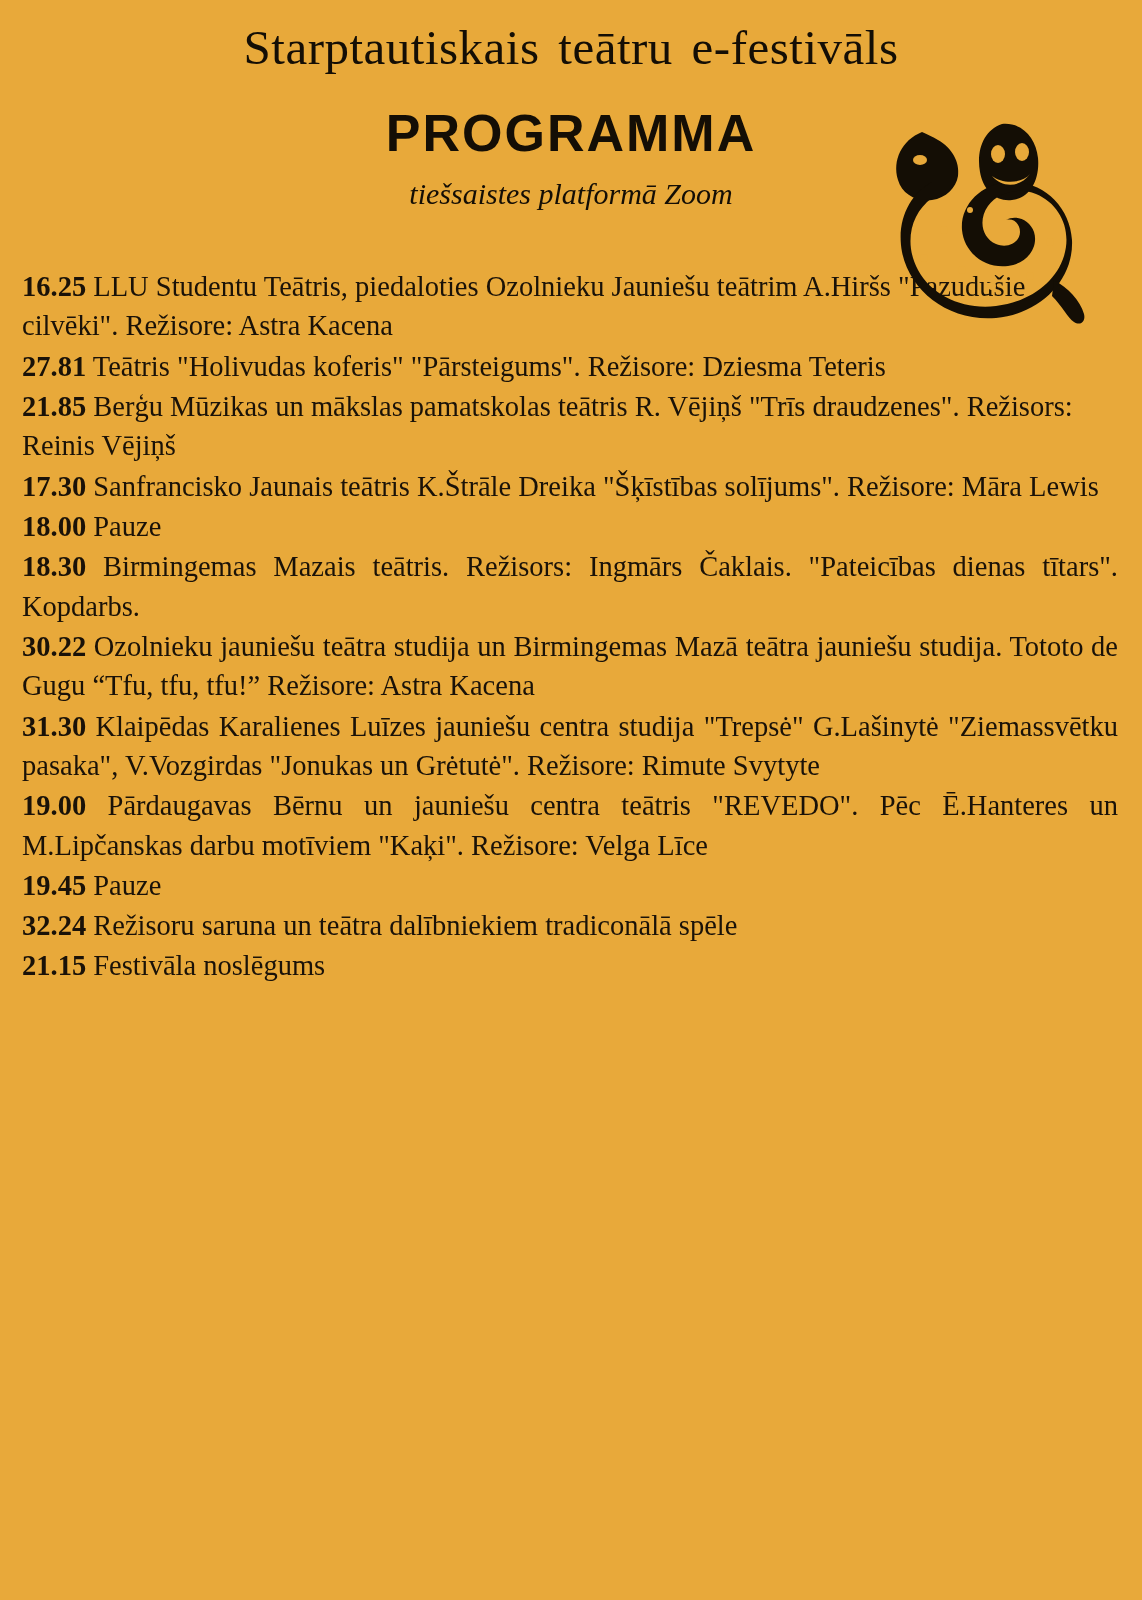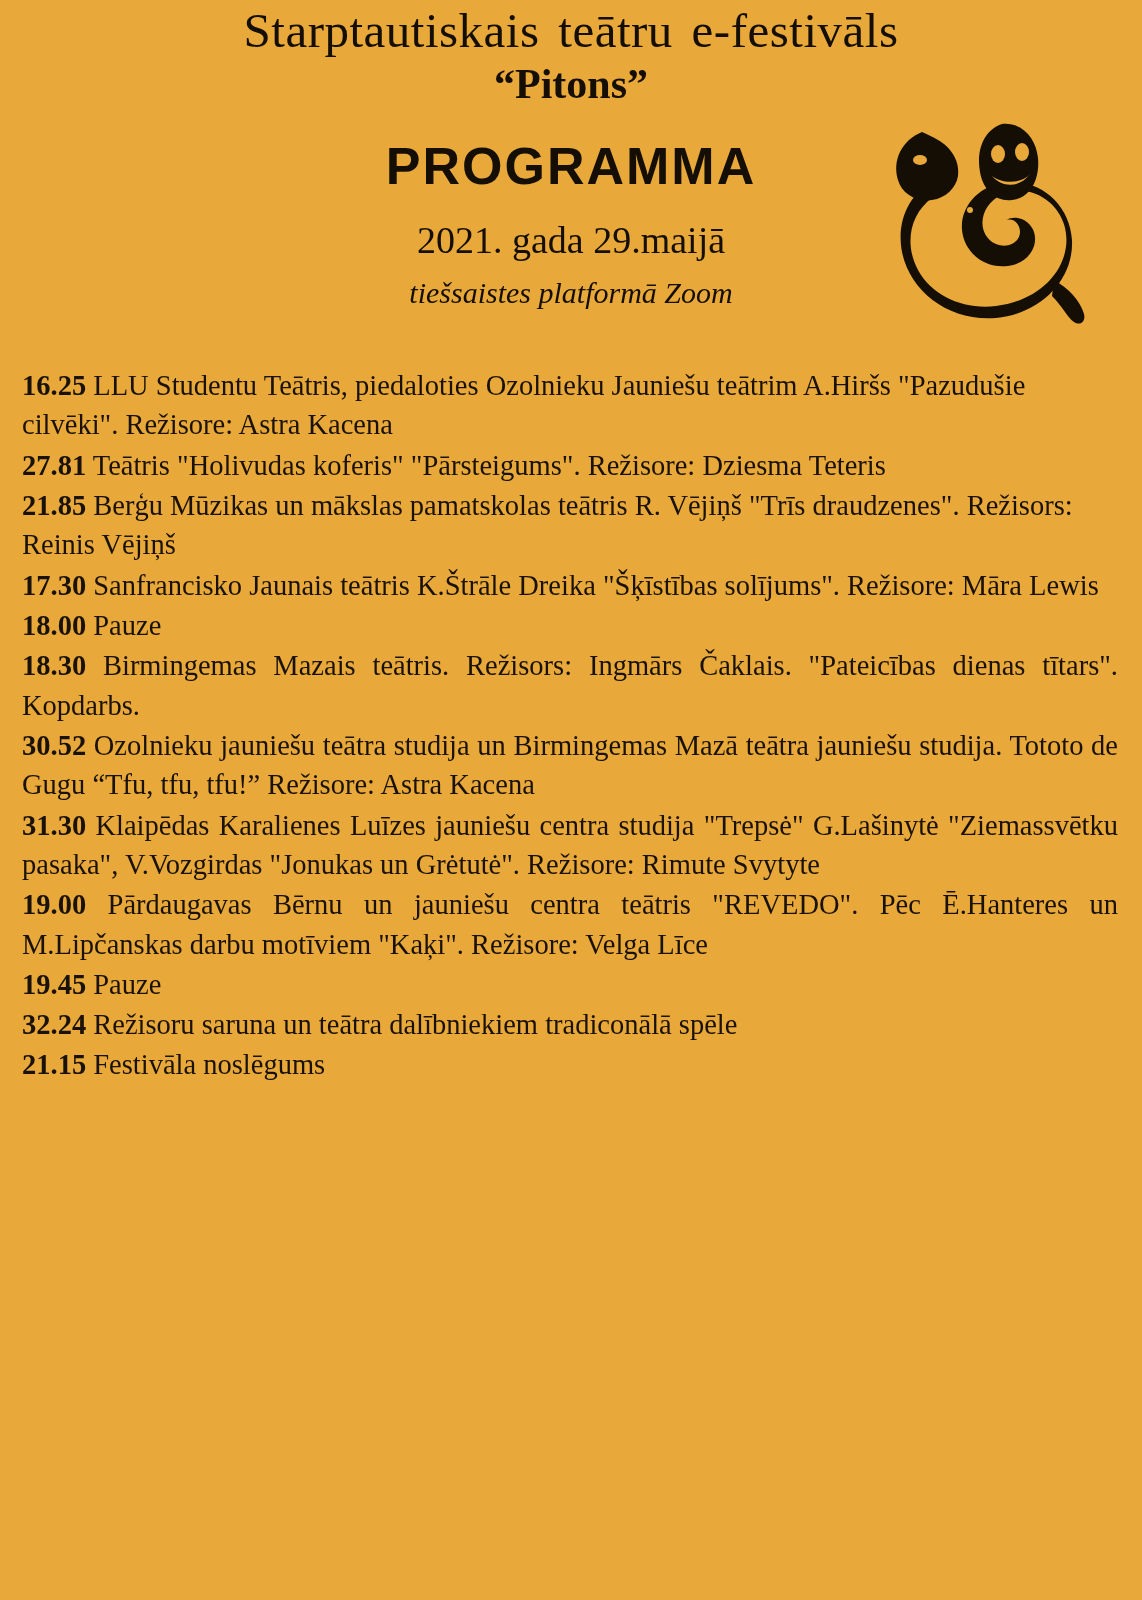--- a/index.html
+++ b/index.html
@@ -19,21 +19,21 @@
     width: 1142px;
     height: 1600px;
     position: relative;
     box-sizing: border-box;
     padding: 0;
   }
 
   
   .header {
     position: relative;
-    padding-top: 5px;
+    padding-top: 22px;
     text-align: center;
   }
   .title-main {
     font-family: "Liberation Serif", serif;
     font-size: 49px;
     line-height: 1.08;
     letter-spacing: 0.5px;
     margin: 0 60px;
     color: #140e05;
     word-spacing: 6px;
@@ -93,23 +93,21 @@
   }
   .entry.nojust { text-align: left; }
 </style>
 </head>
 <body>
 
 <div class="poster">
 
   <div class="header">
     <div class="title-main">Starptautiskais  teātru e-festivāls</div>
-    <div class="title-quoted">“Pitons”</div>
     <div class="programma">PROGRAMMA</div>
-    <div class="datestr">2021. gada 29.maijā</div>
     <div class="platform">tiešsaistes platformā Zoom</div>
   </div>
 
   <div class="logo">
     <svg viewBox="0 0 210 230" xmlns="http://www.w3.org/2000/svg" aria-hidden="true">
       <g fill="#140e05">
 
         <path d="M38 22 C18 30 8 50 14 70 C18 84 32 92 48 90 C62 88 72 78 74 66 C76 52 68 38 54 30 C49 27 43 24 38 22 Z"></path>
 
         <path d="M118 14 C100 20 92 40 96 62 C99 80 112 92 128 90 C146 88 156 70 154 48 C152 28 138 12 118 14 Z"></path>
@@ -158,21 +156,21 @@
 
     <div class="entry nojust">
       <span class="time">18.00</span><span> Pauze</span>
     </div>
 
     <div class="entry">
       <span class="time">18.30</span><span> Birmingemas Mazais teātris. Režisors: Ingmārs Čaklais. "Pateicības dienas tītars". Kopdarbs.</span>
     </div>
 
     <div class="entry">
-      <span class="time">30.52</span><span> Ozolnieku jauniešu teātra studija un Birmingemas Mazā teātra jauniešu studija. Tototo de Gugu “Tfu, tfu, tfu!” Režisore: Astra Kacena</span>
+      <span class="time">30.22</span><span> Ozolnieku jauniešu teātra studija un Birmingemas Mazā teātra jauniešu studija. Tototo de Gugu “Tfu, tfu, tfu!” Režisore: Astra Kacena</span>
     </div>
 
     <div class="entry">
       <span class="time">31.30</span><span> Klaipēdas Karalienes Luīzes jauniešu centra studija "Trepsė" G.Lašinytė "Ziemassvētku pasaka", V.Vozgirdas "Jonukas un Grėtutė". Režisore: Rimute Svytyte</span>
     </div>
 
     <div class="entry">
       <span class="time">19.00</span><span> Pārdaugavas Bērnu un jauniešu centra teātris "REVEDO". Pēc Ē.Hanteres un M.Lipčanskas darbu motīviem "Kaķi". Režisore: Velga Līce</span>
     </div>
 

